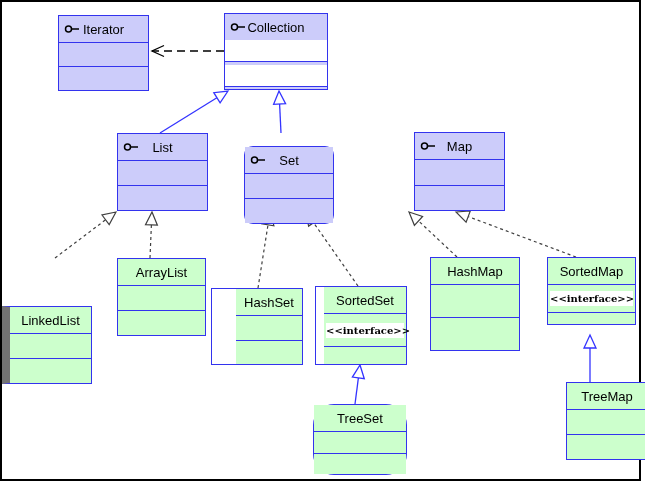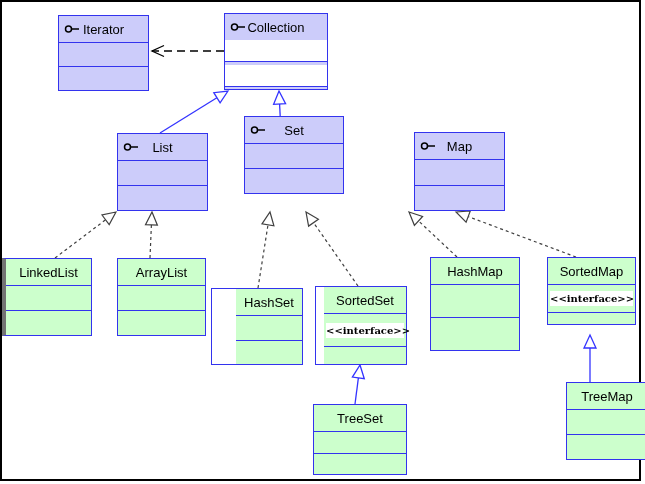--- a/index.html
+++ b/index.html
@@ -9,34 +9,34 @@
   .node{position:absolute;display:flex;flex-direction:column;box-sizing:border-box;
         border:1px solid #3333ee;}
   .iface .title,.iface .comp{background:#ccccfa;}
   .cls  .title,.cls  .comp{background:#ccffcc;}
   .title{position:relative;height:26px;flex:0 0 26px;display:flex;align-items:center;justify-content:center;}
   .nm{font-size:13px;color:#000;}
   .lolli{position:absolute;left:5px;top:50%;margin-top:-5px;}
   .comp{flex:1 1 auto;border-top:1px solid #3333ee;display:flex;align-items:center;justify-content:center;}
   .stereo{display:block;width:calc(100% - 4px);margin:0 2px;background:#fff;text-align:center;
           font-family:"DejaVu Serif",serif;font-weight:bold;font-size:10px;line-height:15px;color:#000;}
-  .hl-left{border-left:4px solid #737373;}
+  .hl-left{border-left:8px solid #737373;margin-top:48px;}
   
   #n-iterator  {left:58px; top:15px; width:91px; height:76px;}
   #n-collection{left:224px;top:13px; width:104px;height:77px;gap:21px;}
   #n-list      {left:117px;top:133px;width:91px; height:78px;}
-  #n-set       {left:244px;top:116px;width:100px; height:78px;}
+  #n-set       {left:244px;top:146px;width:90px; height:78px;border-radius:9px;}
   #n-map       {left:367px;top:132px;width:91px; height:79px;margin-left:47px;}
   #n-linkedlist{left:2px;  top:258px;width:90px; height:78px;}
   #n-arraylist {left:105px;top:258px;width:89px; height:78px;margin-left:12px;}
   #n-hashset   {left:211px;top:288px;width:92px; height:77px;padding-left:24px;}
   #n-sortedset {left:315px;top:286px;width:92px; height:79px;padding-left:8px;}
   #n-hashmap   {left:430px;top:257px;width:90px; height:94px;}
   #n-sortedmap {left:547px;top:257px;width:89px; height:68px;}
-  #n-treeset   {left:313px;top:404px;width:94px; height:71px;}
+  #n-treeset   {left:313px;top:404px;width:94px; height:71px;border-radius:21px;}
   #n-treemap   {left:566px;top:382px;width:82px; height:78px;}
   .edges{position:absolute;left:0;top:0;pointer-events:none;}
 </style>
 </head>
 <body>
 
 <div class="canvas">
   <div class="frame"></div>
 
   <svg class="edges" width="645" height="484">

